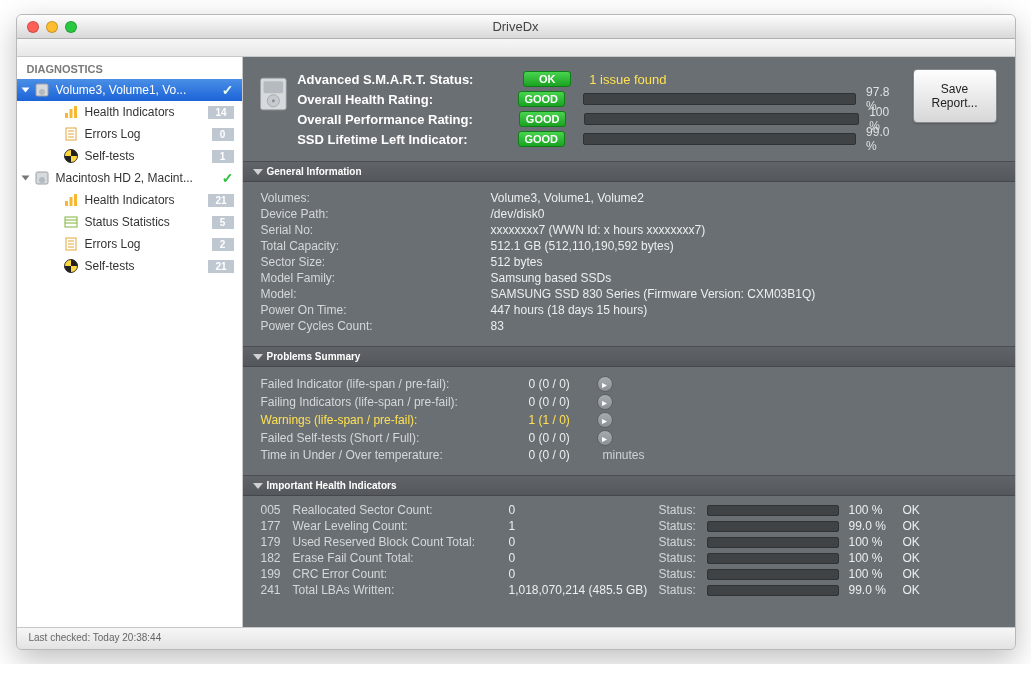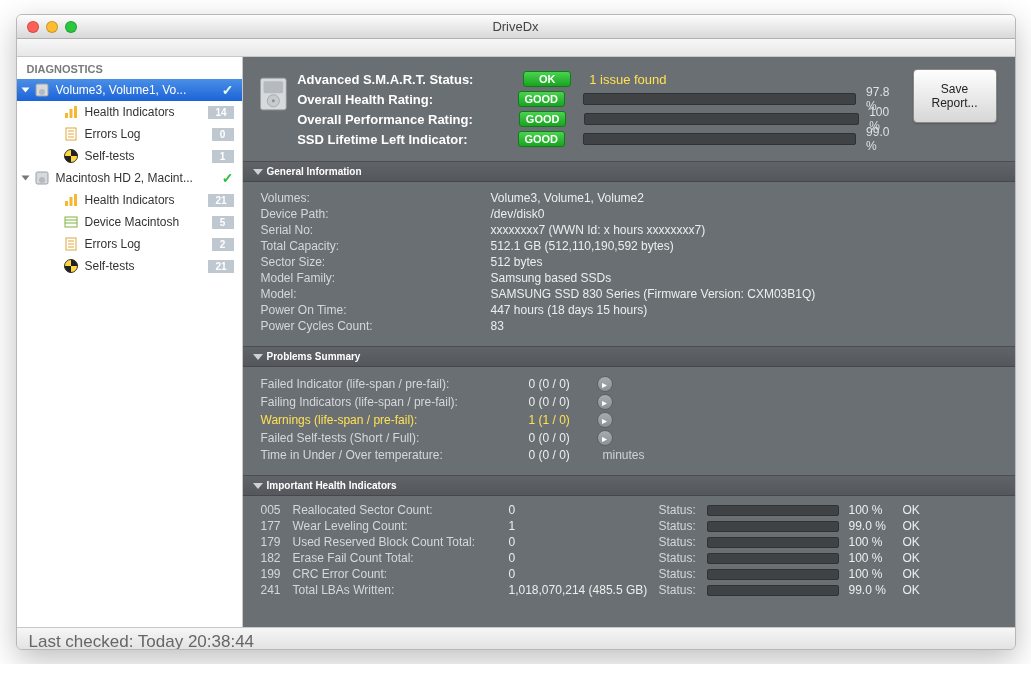--- a/index.html
+++ b/index.html
@@ -54,21 +54,21 @@
   .hi-grid { padding:6px 18px 12px 18px; }
   .hi-row { display:flex; align-items:center; font-size:12px; padding:1px 0; }
   .hi-id { width:32px; color:#d5d8da; }
   .hi-name { width:216px; color:#d5d8da; }
   .hi-val { width:150px; color:#ecefef; }
   .hi-status-lbl { width:48px; color:#d5d8da; }
   .hi-bar { width:132px; height:11px; background:#3f4346; border-radius:2px; overflow:hidden; border:1px solid #303336; margin-right:10px; }
   .hi-bar .bar-fill { height:100%; }
   .hi-pct { width:54px; color:#ecefef; }
   .hi-ok { color:#ecefef; }
-  .statusbar { height:22px; background:linear-gradient(#f6f6f6,#e3e3e3); border-top:1px solid #c8c8c8; font-size:17px; color:#666; padding:4px 12px; }
+  .statusbar { height:22px; background:linear-gradient(#f6f6f6,#e3e3e3); border-top:1px solid #c8c8c8; font-size:10px; color:#666; padding:4px 12px; }
 </style>
 </head>
 <body>
 
 <div class="window">
   <div class="titlebar">
     <div class="traffic">
       <span class="tr-red"></span>
       <span class="tr-yel"></span>
       <span class="tr-grn"></span>
@@ -160,21 +160,21 @@
           <div class="sb-row">
             <span class="indent"></span>
             <span class="indent"></span>
             <span class="sb-icon">
               <svg width="16" height="16" viewBox="0 0 16 16">
                 <rect x="2" y="3" width="12" height="10" fill="#fff" stroke="#7fb23d"></rect>
                 <line x1="2" y1="6" x2="14" y2="6" stroke="#7fb23d"></line>
                 <line x1="2" y1="9" x2="14" y2="9" stroke="#7fb23d"></line>
               </svg>
             </span>
-            <span class="sb-label">Device Macintosh</span>
+            <span class="sb-label">Status Statistics</span>
             <span class="badge">5</span>
           </div>
           <div class="sb-row">
             <span class="indent"></span>
             <span class="indent"></span>
             <span class="sb-icon">
               <svg width="16" height="16" viewBox="0 0 16 16">
                 <rect x="3" y="2" width="10" height="12" fill="#fff" stroke="#e0a63a"></rect>
                 <line x1="5" y1="5" x2="11" y2="5" stroke="#e0a63a"></line>
                 <line x1="5" y1="8" x2="11" y2="8" stroke="#e0a63a"></line>

